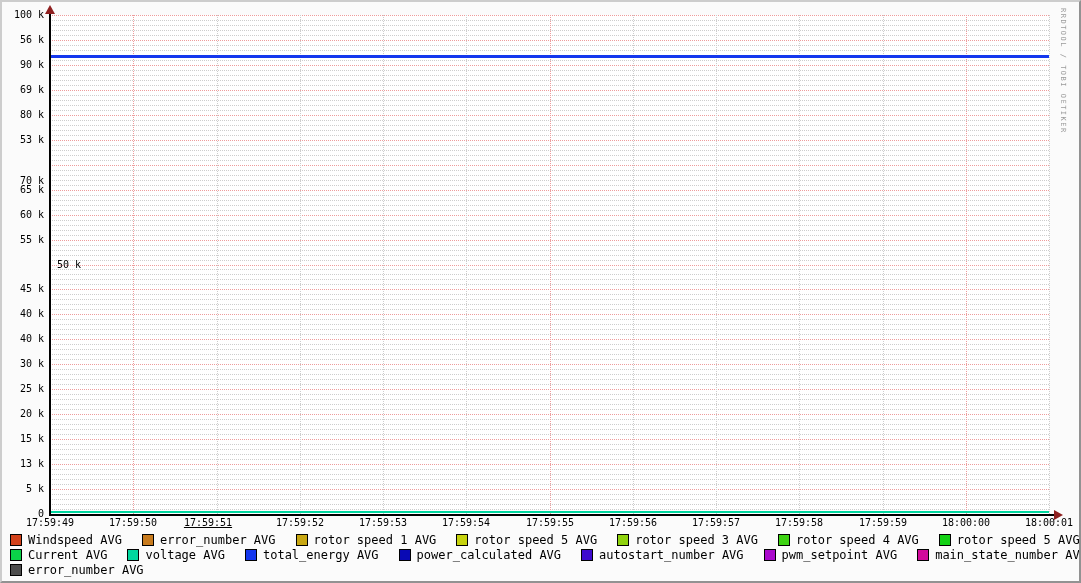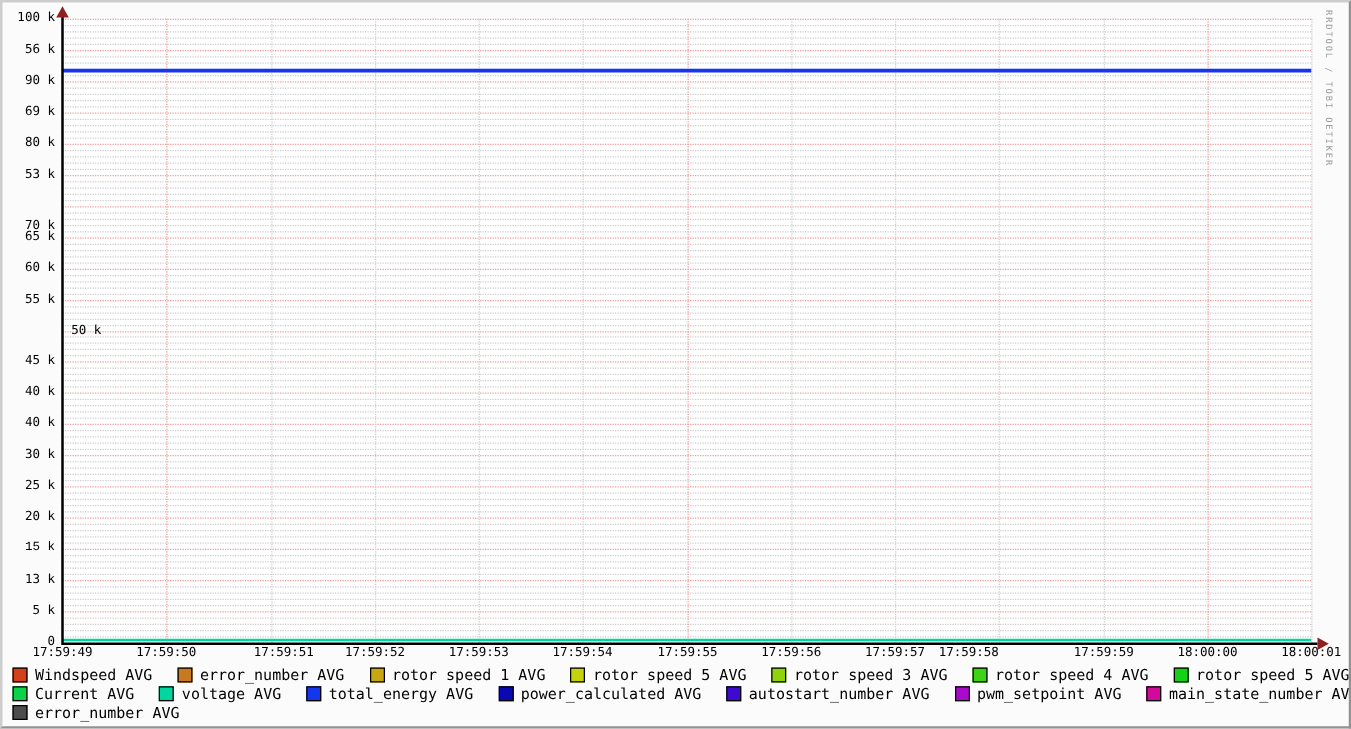--- a/index.html
+++ b/index.html
@@ -156,21 +156,21 @@
       <div class="series-line" style="top: 53px; height: 3px; background: rgb(20, 55, 238);"></div>
     </div>
   <div class="axis-y"></div>
   <div class="axis-x"></div>
   <div class="arrow-up"></div>
   <div class="arrow-right"></div>
   <div id="ylabels">
       <div class="ylab" style="top: 506px;">0</div>
       <div class="ylab" style="top: 481px;">5 k</div>
       <div class="ylab" style="top: 456px;">13 k</div>
-      <div class="ylab" style="top: 431px; font-family: Liberation Mono, monospace;">15 k</div>
+      <div class="ylab" style="top: 431px;">15 k</div>
       <div class="ylab" style="top: 406px;">20 k</div>
       <div class="ylab" style="top: 381px;">25 k</div>
       <div class="ylab" style="top: 356px;">30 k</div>
       <div class="ylab" style="top: 331px;">40 k</div>
       <div class="ylab" style="top: 306px;">40 k</div>
       <div class="ylab" style="top: 281px;">45 k</div>
       <div class="ylab" style="top: 257px; margin-left: 37px;">50 k</div>
       <div class="ylab" style="top: 232px;">55 k</div>
       <div class="ylab" style="top: 207px;">60 k</div>
       <div class="ylab" style="top: 182px;">65 k</div>
@@ -178,28 +178,28 @@
       <div class="ylab" style="top: 132px;">53 k</div>
       <div class="ylab" style="top: 107px;">80 k</div>
       <div class="ylab" style="top: 82px;">69 k</div>
       <div class="ylab" style="top: 57px; text-align: right;">90 k</div>
       <div class="ylab" style="top: 32px;">56 k</div>
       <div class="ylab" style="top: 7px;">100 k</div>
     </div>
   <div id="xlabels">
       <div class="xlab" style="left: 3px;">17:59:49</div>
       <div class="xlab" style="left: 86px;">17:59:50</div>
-      <div class="xlab" style="left: 180px;">17:59:51</div>
+      <div class="xlab" style="left: 161px; text-decoration: underline;">17:59:51</div>
       <div class="xlab" style="left: 253px;">17:59:52</div>
       <div class="xlab" style="left: 336px;">17:59:53</div>
       <div class="xlab" style="left: 419px;">17:59:54</div>
       <div class="xlab" style="left: 503px;">17:59:55</div>
       <div class="xlab" style="left: 586px;">17:59:56</div>
       <div class="xlab" style="left: 669px;">17:59:57</div>
-      <div class="xlab" style="left: 728px;">17:59:58</div>
+      <div class="xlab" style="left: 752px;">17:59:58</div>
       <div class="xlab" style="left: 836px;">17:59:59</div>
       <div class="xlab" style="left: 919px;">18:00:00</div>
       <div class="xlab" style="left: 1002px;">18:00:01</div>
     </div>
   <div class="watermark">RRDTOOL / TOBI OETIKER</div>
   <div class="legend" id="legend">
       <div class="legend-row">
         <div class="legend-item"><div class="swatch" style="background: rgb(210, 65, 26);"></div><div class="">Windspeed AVG</div></div>
         <div class="legend-item"><div class="swatch" style="background: rgb(200, 123, 30);"></div><div class="">error_number AVG</div></div>
         <div class="legend-item"><div class="swatch" style="background: rgb(200, 167, 19);"></div><div class="">rotor speed 1 AVG</div></div>

